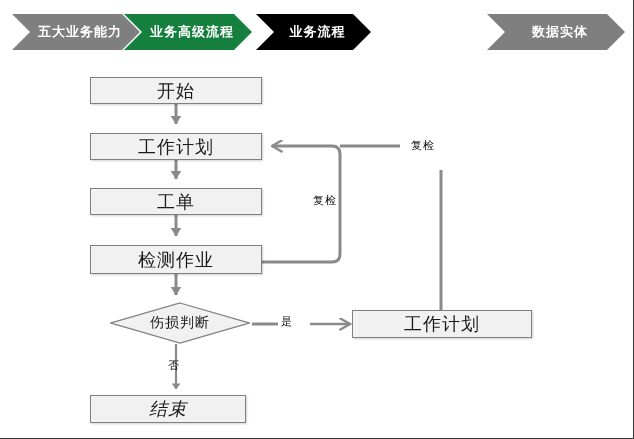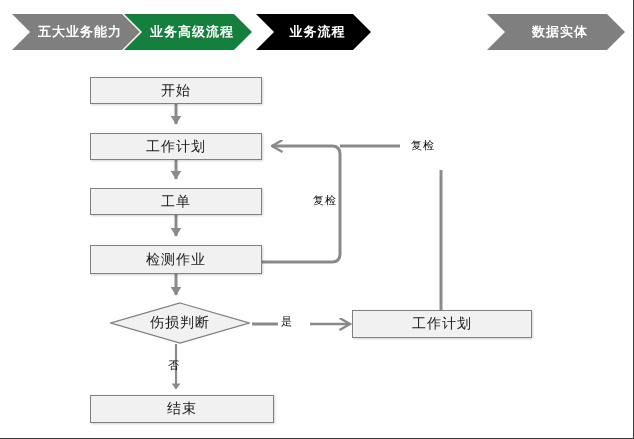--- a/index.html
+++ b/index.html
@@ -47,21 +47,21 @@
 
   
   .node {
     position: absolute;
     box-sizing: border-box;
     background: #f1f1f1;
     border: 1px solid #808080;
     display: flex;
     align-items: center;
     justify-content: center;
-    font-size: 14px;
+    font-size: 18px;
     color: #1a1a1a;
     letter-spacing: 1px;
     box-shadow: 1px 1px 2px rgba(0,0,0,0.18);
   }
   .diamond-wrap {
     position: absolute;
     display: flex;
     align-items: center;
     justify-content: center;
   }
@@ -157,21 +157,21 @@
     <svg width="140" height="42" viewBox="0 0 140 42">
       <polygon points="70,1 139,21 70,41 1,21" fill="#f1f1f1" stroke="#808080" stroke-width="1.3"></polygon>
     </svg>
     <span class="diamond-label">伤损判断</span>
   </div>
 
   <div class="node" style="left:352px; top:310px; width:180px; height:28px;">
     <span>工作计划</span>
   </div>
 
-  <div class="node" style="left:90px; top:395px; width:184px; height:28px;">
+  <div class="node" style="left:90px; top:395px; width:156px; height:28px;font-style:italic;">
     <span>结束</span>
   </div>
 
   <div class="edge-label" style="left:313px; top:193px;">复检</div>
 
   <div class="edge-label" style="left:411px; top:138px;">复检</div>
 
   <div class="edge-label" style="left:281px; top:314px;">是</div>
 
   <div class="edge-label" style="left:168px; top:358px;">否</div>

